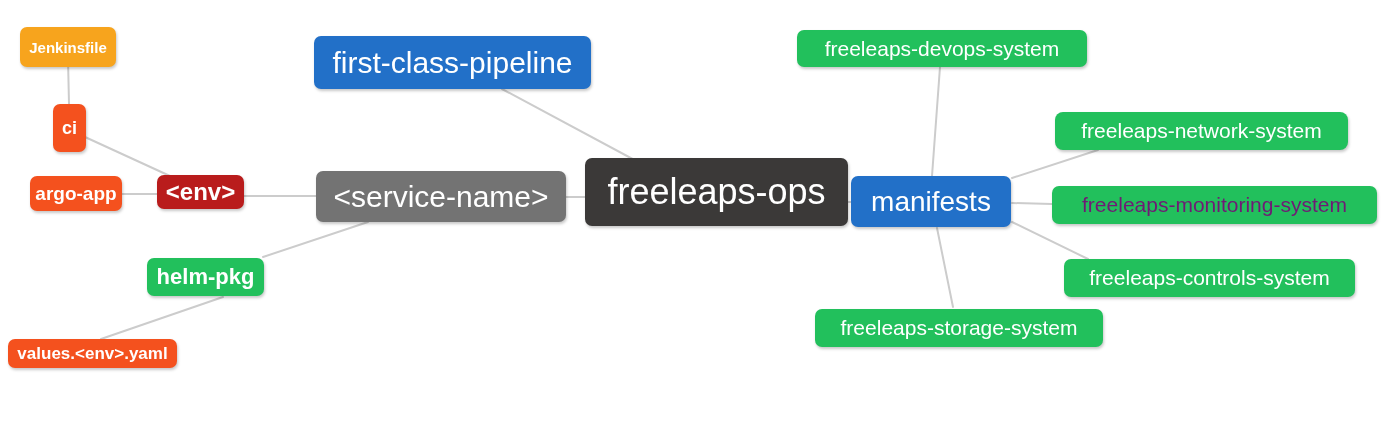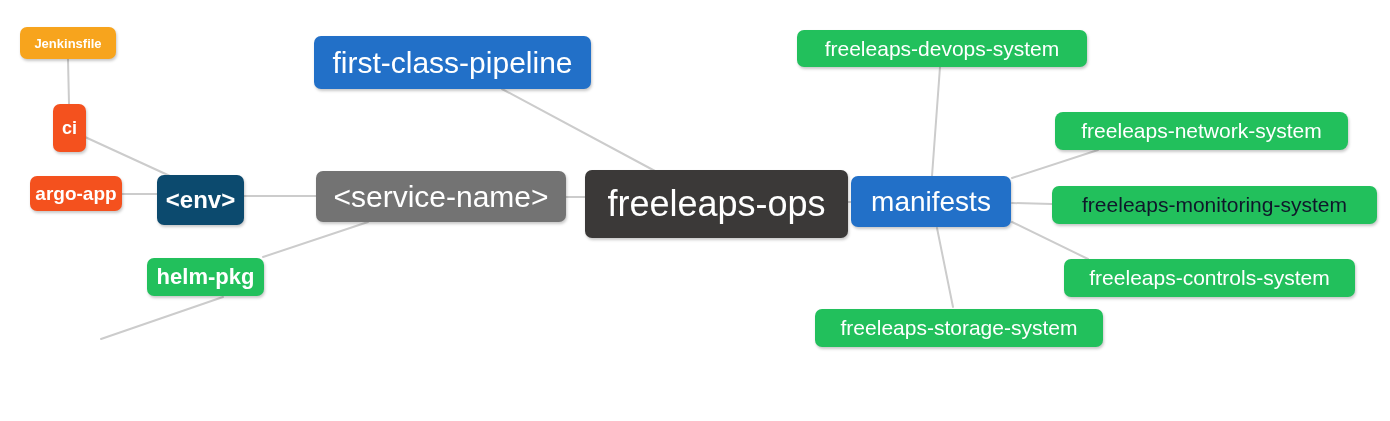--- a/index.html
+++ b/index.html
@@ -50,27 +50,28 @@
       <line x1="263" y1="257" x2="368" y2="222" stroke="#cccccc" stroke-width="2" stroke-linecap="round"></line>
       <line x1="101" y1="339" x2="223" y2="297" stroke="#cccccc" stroke-width="2" stroke-linecap="round"></line>
       <line x1="845" y1="202" x2="856" y2="202" stroke="#cccccc" stroke-width="2" stroke-linecap="round"></line>
       <line x1="932" y1="176" x2="940" y2="67" stroke="#cccccc" stroke-width="2" stroke-linecap="round"></line>
       <line x1="1012" y1="178" x2="1098" y2="150" stroke="#cccccc" stroke-width="2" stroke-linecap="round"></line>
       <line x1="1012" y1="203" x2="1052" y2="204" stroke="#cccccc" stroke-width="2" stroke-linecap="round"></line>
       <line x1="1012" y1="222" x2="1088" y2="259" stroke="#cccccc" stroke-width="2" stroke-linecap="round"></line>
       <line x1="937" y1="228" x2="953" y2="307" stroke="#cccccc" stroke-width="2" stroke-linecap="round"></line>
     </svg>
 
-<div class="node bold" style="left: 20px; top: 27px; width: 96px; height: 32px; font-size: 13px; background: rgb(247, 164, 29); color: rgb(255, 255, 255);">Jenkinsfile</div>
+<div class="node bold" style="left: 20px; top: 27px; width: 96px; height: 40px; font-size: 15px; background: rgb(247, 164, 29); color: rgb(255, 255, 255);">Jenkinsfile</div>
     <div class="node bold" style="left: 53px; top: 104px; width: 33px; height: 48px; font-size: 18px; background: rgb(244, 81, 30); color: rgb(255, 255, 255);">ci</div>
     <div class="node bold" style="left: 30px; top: 176px; width: 92px; height: 35px; font-size: 19px; background: rgb(244, 81, 30); color: rgb(255, 255, 255);">argo-app</div>
-    <div class="node bold" style="left: 157px; top: 175px; width: 87px; height: 50px; font-size: 24px; background: #0c4a6e; color: rgb(255, 255, 255);">&lt;env&gt;</div>
+    <div class="node bold" style="left: 157px; top: 175px; width: 87px; height: 34px; font-size: 24px; background: #b91c1c; color: rgb(255, 255, 255);">&lt;env&gt;</div>
     <div class="node" style="left: 314px; top: 36px; width: 277px; height: 53px; font-size: 30px; background: rgb(34, 112, 200); color: rgb(255, 255, 255);">first-class-pipeline</div>
     <div class="node" style="left: 316px; top: 171px; width: 250px; height: 51px; font-size: 30px; background: #737373; color: rgb(255, 255, 255);">&lt;service-name&gt;</div>
-    <div class="node" style="left: 585px; top: 170px; width: 263px; height: 68px; font-size: 36px; background: rgb(59, 57, 56); color: rgb(255, 255, 255);">freeleaps-ops</div>
+    <div class="node" style="left: 585px; top: 158px; width: 263px; height: 68px; font-size: 36px; background: rgb(59, 57, 56); color: rgb(255, 255, 255);">freeleaps-ops</div>
     <div class="node" style="left: 851px; top: 176px; width: 160px; height: 51px; font-size: 28px; background: rgb(34, 112, 200); color: rgb(255, 255, 255);">manifests</div>
     <div class="node bold" style="left: 147px; top: 258px; width: 117px; height: 38px; font-size: 22px; background: rgb(34, 192, 92); color: rgb(255, 255, 255);">helm-pkg</div>
+    <div class="node bold" style="left: 8px; top: 339px; width: 169px; height: 29px; font-size: 17px; background: rgb(244, 81, 30); color: rgb(255, 255, 255);">values.&lt;env&gt;.yaml</div>
     <div class="node" style="left: 797px; top: 30px; width: 290px; height: 37px; font-size: 21px; background: rgb(34, 192, 92); color: rgb(255, 255, 255);">freeleaps-devops-system</div>
     <div class="node" style="left: 1055px; top: 112px; width: 293px; height: 38px; font-size: 21px; background: rgb(34, 192, 92); color: rgb(255, 255, 255); border-radius: 8px;">freeleaps-network-system</div>
-    <div class="node" style="left: 1052px; top: 186px; width: 325px; height: 38px; font-size: 21px; background: rgb(34, 192, 92); color: #0f172a;">freeleaps-monitoring-system</div>
+    <div class="node" style="left: 1052px; top: 186px; width: 325px; height: 38px; font-size: 21px; background: rgb(34, 192, 92); color: #701a75;">freeleaps-monitoring-system</div>
     <div class="node" style="left: 1064px; top: 259px; width: 291px; height: 38px; font-size: 21px; background: rgb(34, 192, 92); color: rgb(255, 255, 255);">freeleaps-controls-system</div>
     <div class="node" style="left: 815px; top: 309px; width: 288px; height: 38px; font-size: 21px; background: rgb(34, 192, 92); color: rgb(255, 255, 255);">freeleaps-storage-system</div>
   </div>
 
 </body></html>

